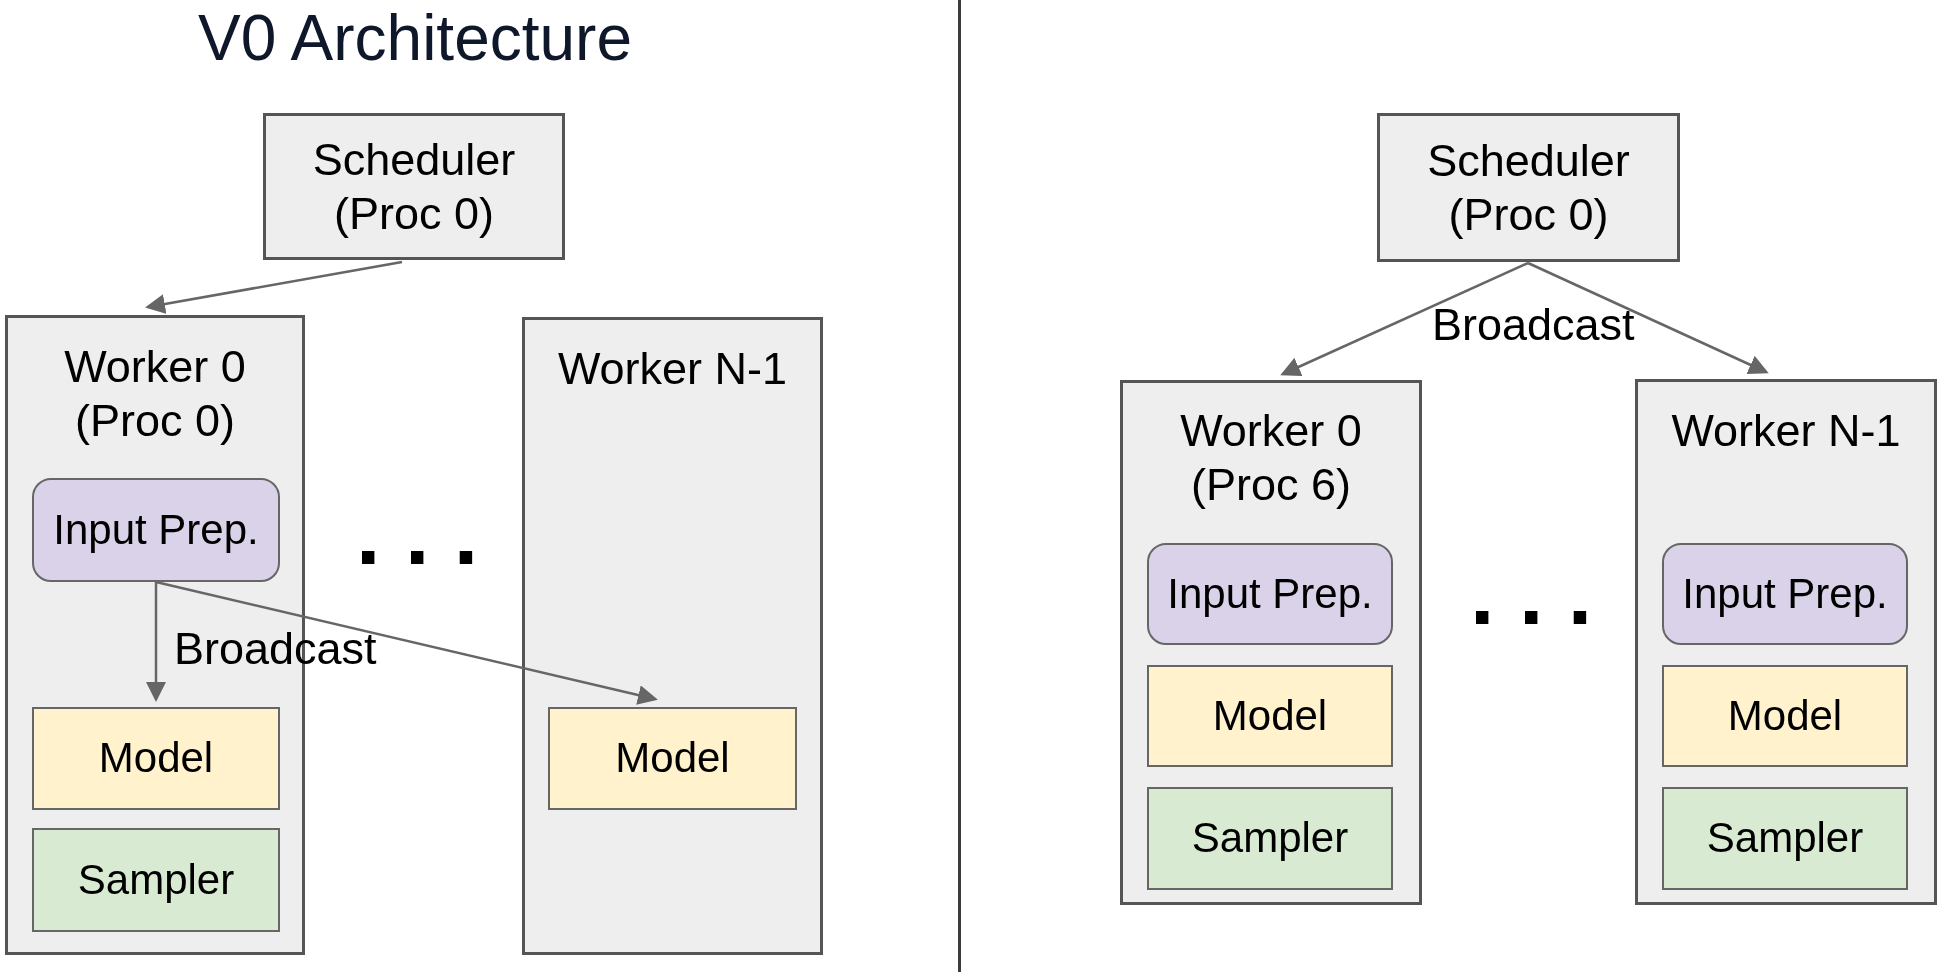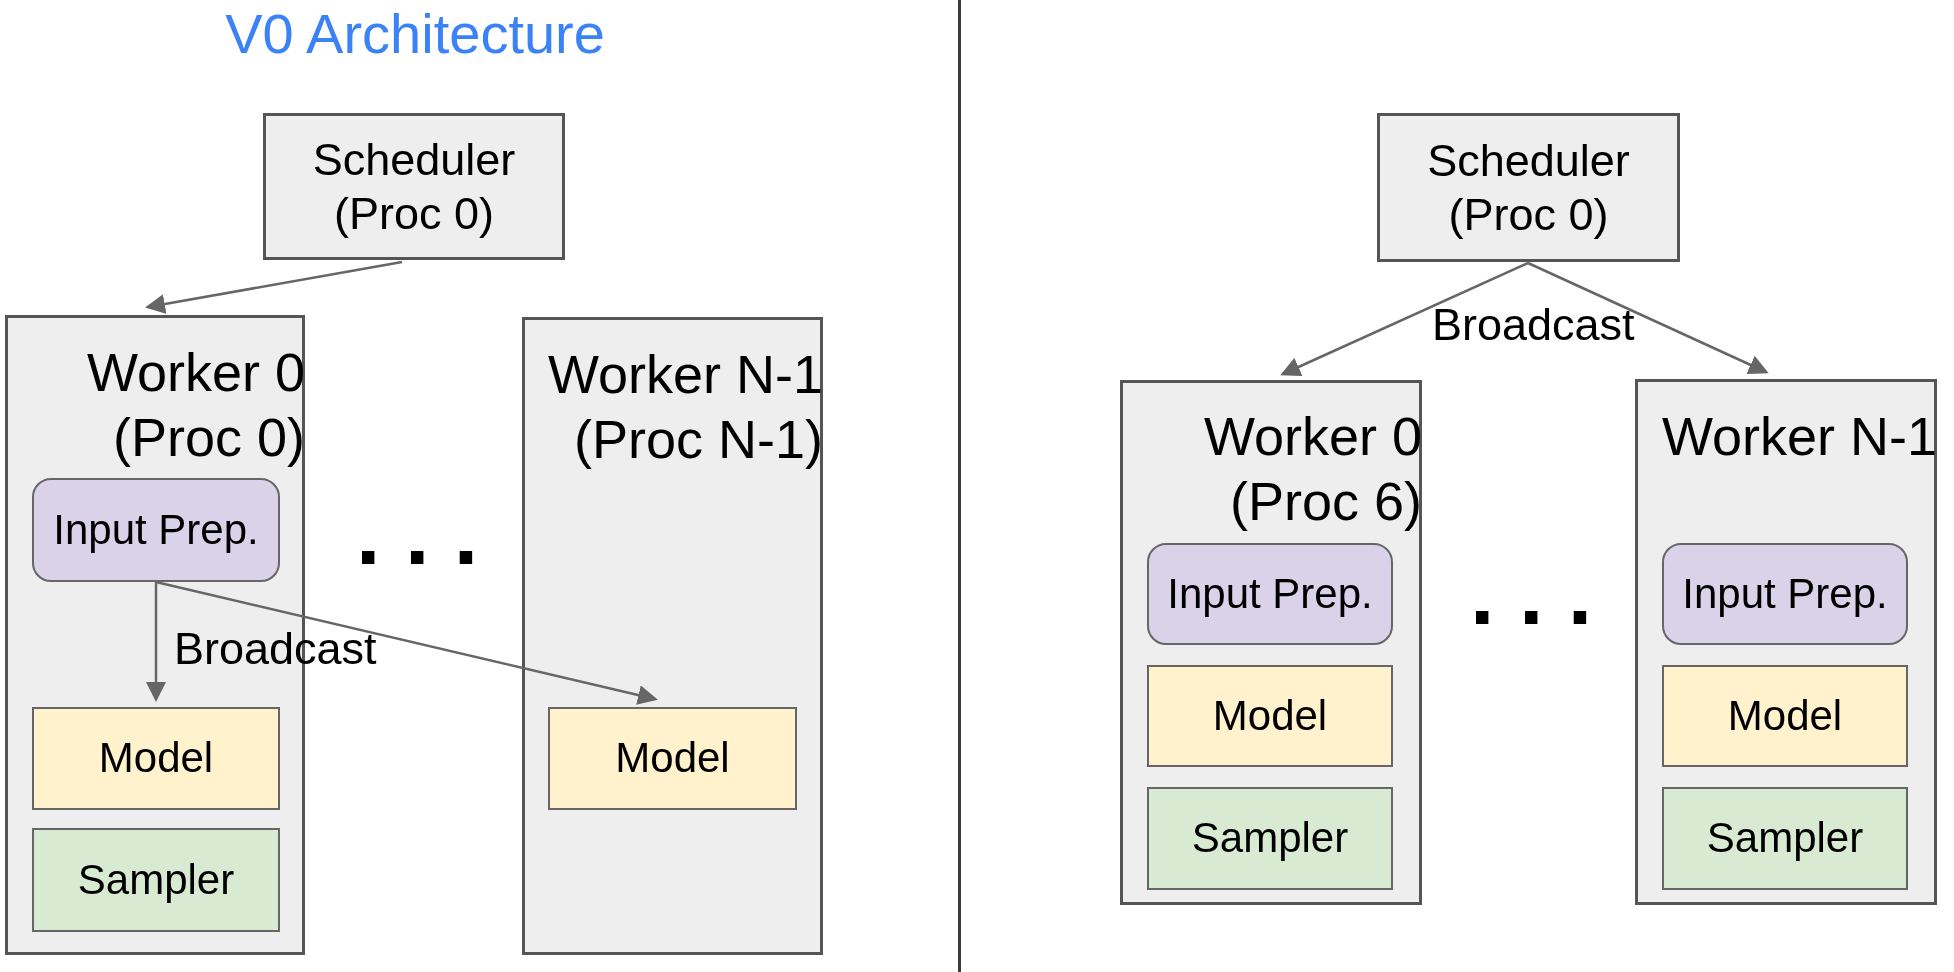--- a/index.html
+++ b/index.html
@@ -6,25 +6,25 @@
   #canvas {
     position:relative;
     width:1954px; height:972px;
     background:#ffffff;
     overflow:hidden;
     font-family:"Liberation Sans","DejaVu Sans",sans-serif;
     color:#000000;
   }
   .diagram-title {
     position:absolute;
-    font-size:56px;
+    font-size:64px;
     line-height:1.15;
     white-space:nowrap;
     transform:translateX(-50%);
-    color:#3b82f6;
+    color:#0f172a;
   }
   .box {
     position:absolute;
     box-sizing:border-box;
     display:flex;
     flex-direction:column;
     align-items:center;
     justify-content:center;
     text-align:left;
   }
@@ -40,22 +40,22 @@
     border:2px solid #666666;
     font-size:42px;
     line-height:1.1;
   }
   .fill-purple { background:#d9d2e9;border-radius:19px; }
   .fill-yellow { background:#fff2cc; }
   .fill-green  { background:#d9ead3; }
   .two-line { font-size:45px; line-height:1.18; }
   .worker-title {
     position:absolute;
-    text-align:right;
-    font-size:54px;
+    text-align:center;
+    font-size:45px;
     line-height:1.2;
   }
   .broadcast-label {
     position:absolute;
     font-size:45px;
     line-height:1.2;
     white-space:nowrap;
   }
   .ellipsis {
     position:absolute;
@@ -105,21 +105,20 @@
   </div>
   <div class="box inner-box fill-green" style="left:32px; top:828px; width:248px; height:104px;">
     <div>Sampler</div>
   </div>
 
   <div class="ellipsis" style="left:356px; top:490px;">. . .</div>
 
   <div class="box worker-box" style="left:522px; top:317px; width:301px; height:638px;"></div>
   <div class="worker-title" style="left:522px; top:342px; width:301px;">
     <div>Worker N-1</div>
-    <div>(Proc N-1)</div>
   </div>
   <div class="box inner-box fill-yellow" style="left:548px; top:707px; width:249px; height:103px;">
     <div>Model</div>
   </div>
 
   <div class="divider"></div>
 
 
   <div class="box container-box two-line" style="left:1377px; top:113px; width:303px; height:149px;">
     <div>Scheduler</div>

